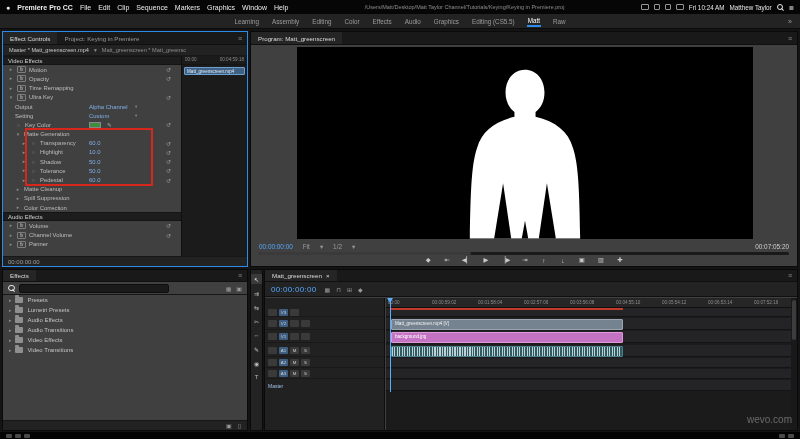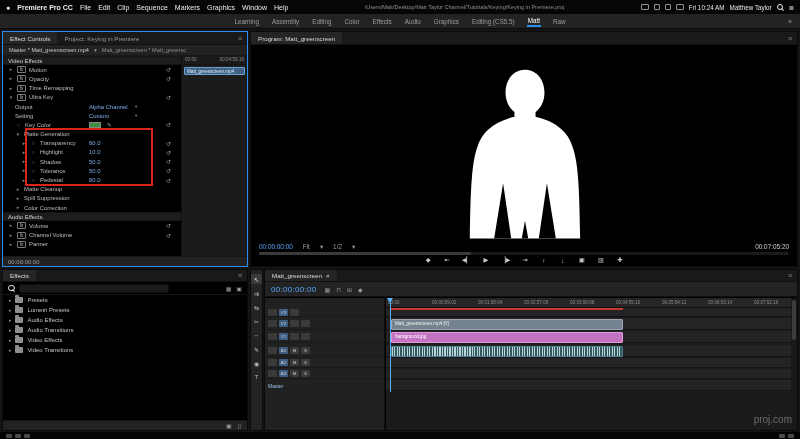--- a/index.html
+++ b/index.html
@@ -15,21 +15,21 @@
 .mb-ic.b2{width:6px}
 .mag{position:relative;width:7px;height:7px;display:inline-block}
 .mag::before{content:"";position:absolute;width:4.5px;height:4.5px;border:1px solid #e6e6e6;border-radius:50%;left:0;top:0}
 .mag::after{content:"";position:absolute;width:3px;height:1px;background:#e6e6e6;transform:rotate(45deg);left:4px;top:5.5px}
 
 .wsbar{position:absolute;top:14px;left:0;right:0;height:15px;background:#232323;border-bottom:1px solid #0b0b0b;display:flex;align-items:center;justify-content:center;gap:11px;font-size:6.3px;color:#9c9c9c;z-index:5}
 .ws{padding:2px 1px 1px}
 .ws.active{color:#fff;border-bottom:2px solid #2d8ceb}
 .ws-ovf{position:absolute;right:8px;color:#9c9c9c;font-size:7px}
 
-.panel{position:absolute;background:#000000;border:1px solid #0a0a0a}
+.panel{position:absolute;background:#404040;border:1px solid #0a0a0a}
 .panel.focused{border:1px solid #2d8ceb}
 .tabbar{height:13px;background:#191919;display:flex;align-items:stretch;font-size:6.2px;color:#989898;border-bottom:1px solid #101010}
 .tab{display:flex;align-items:center;padding:0 7px;gap:4px}
 .tab.active{background:#252525;color:#dcdcdc}
 .panel-menu{margin-left:auto;display:flex;align-items:center;padding:0 5px;color:#8a8a8a;font-size:7px}
 
 .ec-src{height:11px;display:flex;align-items:center;gap:5px;padding:0 6px;font-size:5.6px;color:#c9c9c9;border-bottom:1px solid #181818;background:#222;white-space:nowrap;overflow:hidden}
 .ec-src .dim{color:#8e8e8e}
 .ec-body{position:absolute;top:24px;bottom:10px;left:0;right:0}
 .ec-rows{position:absolute;left:0;top:0;width:178px;bottom:0;overflow:hidden}
@@ -478,21 +478,21 @@
         <div class="clip image" style="top:33.5px">
             <span>background.jpg</span>
           </div>
         <div class="clip audio" style="top:47.5px"></div>
         <div class="ph"></div>
       </div>
       <div class="vsb" style="top:0"></div>
     </div>
   </div>
 
-  <div class="watermark">proj.com</div>
+  <div class="watermark">wevo.com</div>
 
   <div class="bstrip">
     <span class="bs-ic"></span>
     <span class="bs-ic"></span>
     <span class="bs-ic"></span>
     <div class="bs-right">
       <span class="bs-ic"></span>
       <span class="bs-ic"></span>
     </div>
   </div>

